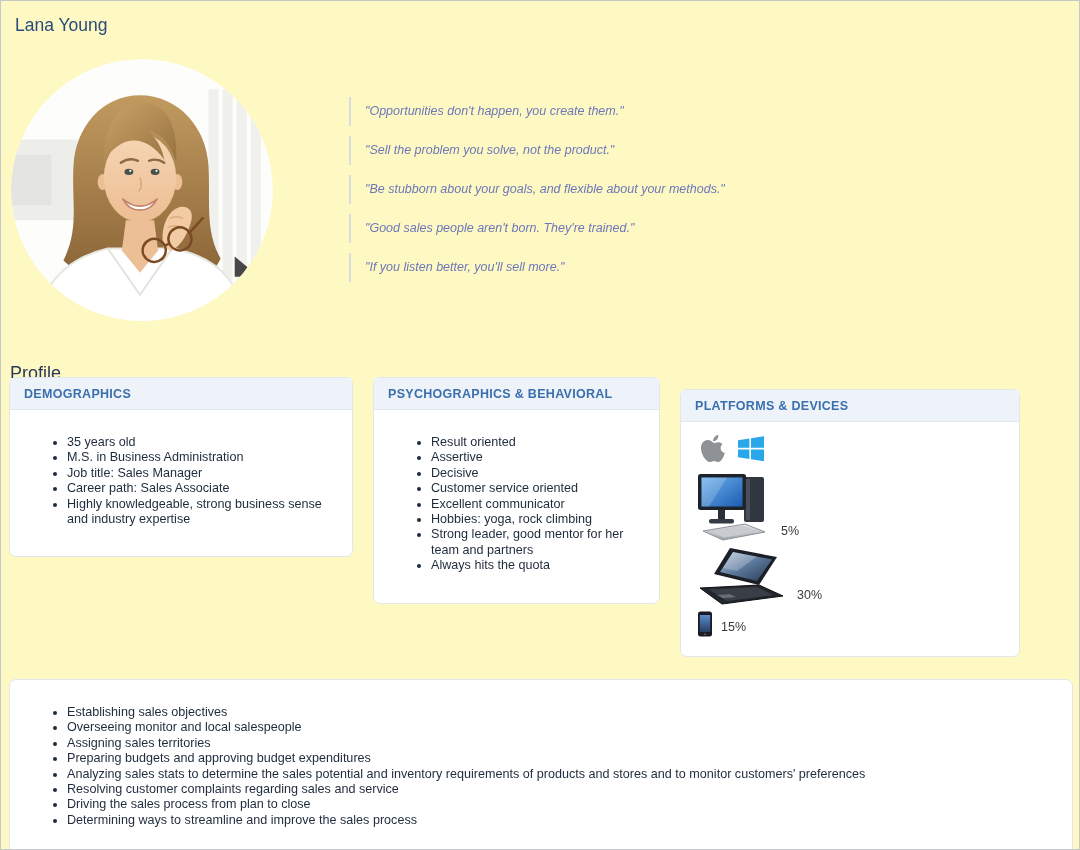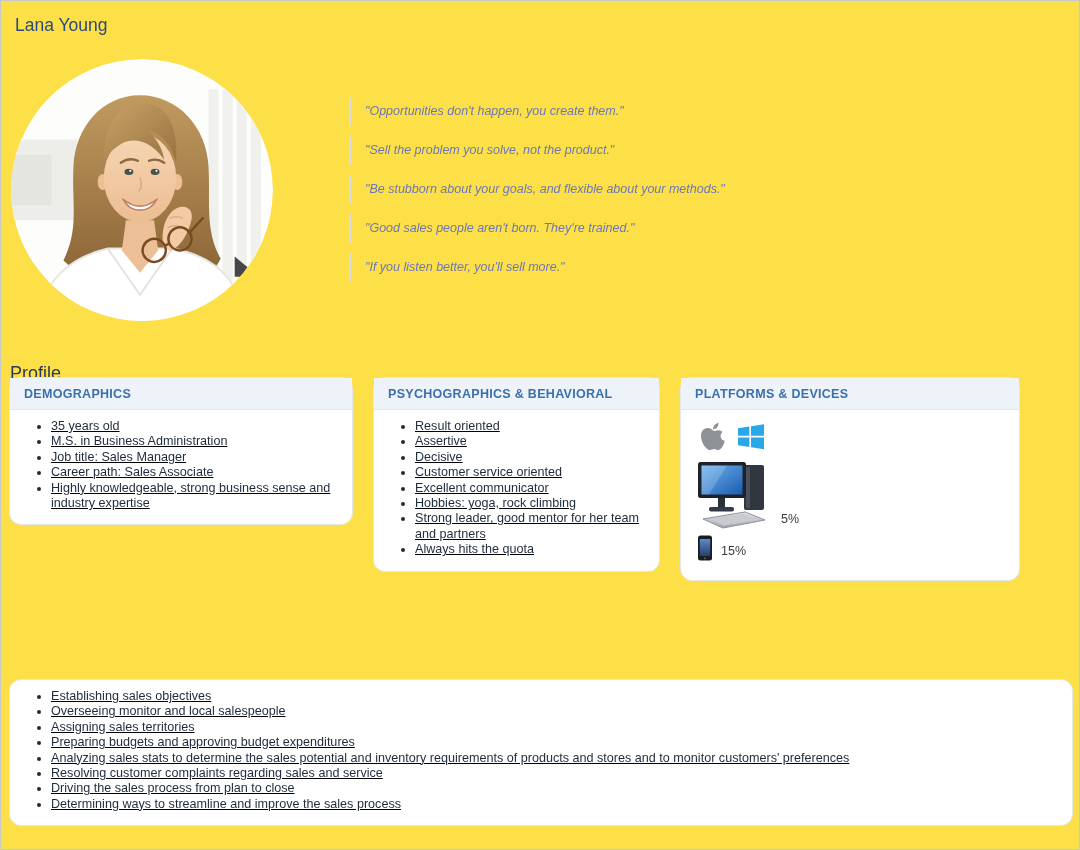--- a/index.html
+++ b/index.html
@@ -2,21 +2,21 @@
 <html><head>
 <meta charset="utf-8">
 <style>
   * { box-sizing: border-box; }
   html, body { margin: 0; padding: 0; background: #fff; }
   .page {
     position: relative;
     width: 1080px;
     height: 850px;
     border: 1px solid #c6c9cc;
-    background: #fde047;
+    background: #fef9c3;
     font-family: "Liberation Sans", sans-serif;
     overflow: hidden;
   }
   .page-title {
     position: absolute;
     left: 14px;
     top: 2px;
     font-size: 17.5px;
     font-weight: 500;
     color: #2a4a7b;
@@ -60,42 +60,42 @@
     position: absolute;
     left: 8px;
     top: 376px;
     width: 1064px;
     display: flex;
     gap: 20px;
     align-items: flex-start;
   }
   .panel {
     border: 1px solid #e2e7ed;
-    border-radius: 12px;
+    border-radius: 7px;
     background: #fff;
   }
   .panel-header {
     background: #edf3f9;
     border-bottom: 1px solid #e2e7ed;
     padding: 9px 14px 8px;
     font-size: 12.5px;
     font-weight: bold;
     color: #3b6fad;
     letter-spacing: .3px;
   }
   .panel-body { padding: 9px 14px 13px; }
-  .panel ul { margin: 0; padding: 0 0 0 27px; text-decoration: underline; }
+  .panel ul { margin: 16px; padding: 0 0 0 27px; }
   .panel li {
     font-size: 12.6px;
     color: #1e2b3c;
     line-height: 15.4px;
   }
   .panel-demographics { width: 344px; }
   .panel-psychographics { width: 287px; }
-  .panel-platforms { width: 340px; }
+  .panel-platforms { width: 340px; margin-top: 12px; }
   
   .platform-logos { display: flex; align-items: center; gap: 9px; margin: 2px 0 8px 2px; }
   .device-row { display: flex; align-items: flex-end; gap: 8px; margin: 0 0 6px 2px; }
   .device-pct { font-size: 12.5px; color: #3a3a3a; padding-bottom: 3px; }
   
   .panel-job {
     position: absolute;
     left: 8px;
     top: 678px;
     width: 1064px;
@@ -254,20 +254,38 @@
             <rect x="4.5" y="4.5" width="41" height="29" fill="url(#scr1)"></rect>
             <polygon points="4.5,4.5 30,4.5 12,33.5 4.5,33.5" fill="#ffffff" opacity="0.18"></polygon>
             <rect x="21" y="37" width="7" height="9" fill="#2a2f39"></rect>
             <rect x="12" y="46" width="25" height="4.5" rx="2" fill="#343b46"></rect>
             <polygon points="6,58 48,51 68,59 26,67" fill="url(#kb1)" stroke="#8d9299" stroke-width="1"></polygon>
             <polygon points="12,58 46,52.6 60,58.4 27,64.4" fill="#c8cbd0"></polygon>
           </svg>
           <span class="device-pct">5%</span>
         </div>
 
+        <div class="device-row">
+          <svg width="92" height="58" viewBox="0 0 92 58">
+            <defs>
+              <linearGradient id="scr2" x1="0" y1="0" x2="1" y2="1">
+                <stop offset="0" stop-color="#b9c9dd"></stop>
+                  <stop offset="0.5" stop-color="#5a779b"></stop>
+                  <stop offset="1" stop-color="#273a52"></stop>
+              </linearGradient>
+            </defs>
+            <polygon points="33,1 80,10 62,38 17,27" fill="#1c1f26"></polygon>
+            <polygon points="36,5 75,12.5 60,34 23,25" fill="url(#scr2)"></polygon>
+            <polygon points="36,5 60,9.5 40,24 26,21" fill="#ffffff" opacity="0.22"></polygon>
+            <polygon points="3,41 62,38 86,49 25,57" fill="#23262c" stroke="#0e1014" stroke-width="1"></polygon>
+            <polygon points="12,42.5 60,40 76,48 30,54" fill="#3a3e46"></polygon>
+            <polygon points="20,48 33,47.2 39,50 26,51.2" fill="#6a6f77"></polygon>
+          </svg>
+          <span class="device-pct">30%</span>
+        </div>
 
 
         <div class="device-row">
           <svg width="16" height="26" viewBox="0 0 16 26">
             <defs>
               <linearGradient id="scr3" x1="0" y1="0" x2="0" y2="1">
                 <stop offset="0" stop-color="#5c8bcb"></stop>
                   <stop offset="1" stop-color="#263f66"></stop>
               </linearGradient>
             </defs>

